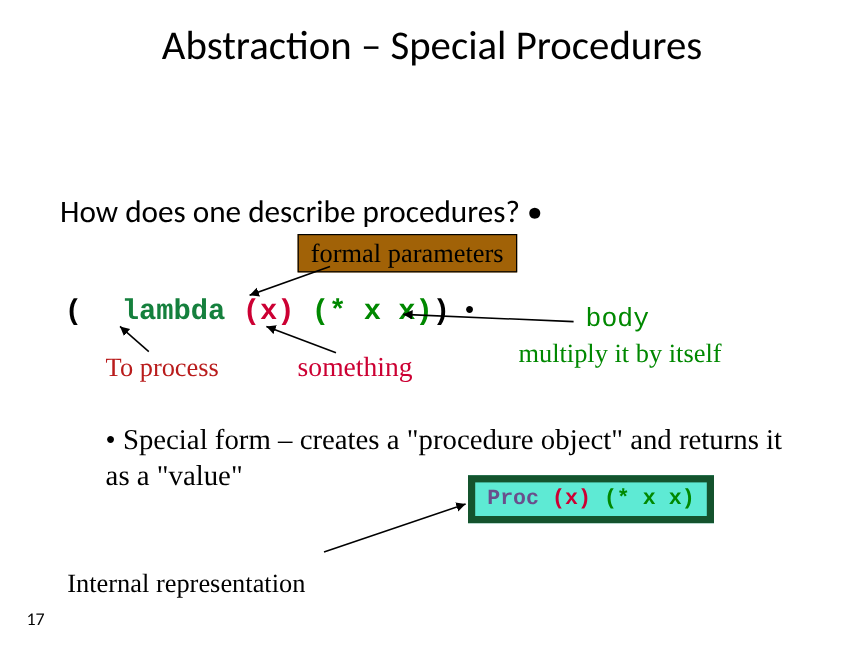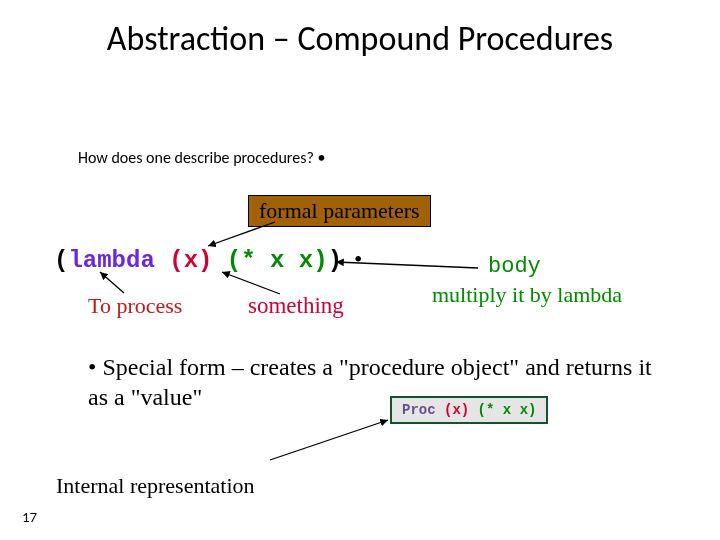--- a/index.html
+++ b/index.html
@@ -17,45 +17,44 @@
     position: absolute;
     top: 18px;
     left: 0;
     width: 720px;
     text-align: center;
     font-size: 34px;
     font-weight: 400;
   }
   .sub {
     position: absolute;
-    top: 148px;
+    top: 160px;
     left: 50px;
-    font-size: 16px;
-    margin-left: 28px;
+    font-size: 26px;
   }
   .formal-box {
     position: absolute;
     top: 195px;
     left: 248px;
     border: 1px solid #000;
     padding: 2px 10px;
     font-family: "Times New Roman", serif;
     font-size: 22px;
     background: #a16207;
   }
   .code-line {
     position: absolute;
     top: 246px;
     left: 54px;
     font-family: Consolas, "Courier New", monospace;
     font-weight: bold;
     font-size: 24px;
     white-space: pre;
   }
-  .code-line .lam { color: #6d28d9; }
+  .code-line .lam { color: #15803d; margin-left: 33px; }
   .code-line .par { color: #cc0033; }
   .code-line .bod { color: #008800; }
   .code-line .blk { color: #000; }
   .bullet-code {
     font-family: "Times New Roman", serif;
     font-weight: normal;
     color: #000;
   }
   .toproc {
     position: absolute;
@@ -96,26 +95,26 @@
     width: 580px;
     font-family: "Times New Roman", serif;
     font-size: 24px;
     line-height: 1.25;
     margin-left: 36px;
   }
   .proc-box {
     position: absolute;
     top: 396px;
     left: 390px;
-    border: 2px solid #14532d;
+    border: 6px solid #14532d;
     padding: 4px 10px;
     font-family: Consolas, "Courier New", monospace;
     font-weight: bold;
-    font-size: 14px;
-    background: #e5e5e5;
+    font-size: 18px;
+    background: #5eead4;
   }
   .proc-box .p1 { color: #6a4e8c; }
   .proc-box .p2 { color: #cc0033; }
   .proc-box .p3 { color: #008800; }
   .intrep {
     position: absolute;
     top: 473px;
     left: 56px;
     font-family: "Times New Roman", serif;
     font-size: 22px;
@@ -134,32 +133,32 @@
     top: 0;
     left: 0;
     width: 720px;
     height: 540px;
     pointer-events: none;
   }
 </style>
 </head>
 <body>
 
-<div class="title">Abstraction – Compound Procedures</div>
+<div class="title">Abstraction – Special Procedures</div>
 
 <div class="sub">How does one describe procedures?  •</div>
 
 <div class="formal-box">formal parameters</div>
 
 <div class="code-line"><span class="blk">(</span><span class="lam">lambda</span><span class="par"> (x)</span><span class="bod"> (* x x)</span><span class="blk">)</span><span class="bullet-code">  •</span></div>
 
 <div class="toproc">To process</div>
 <div class="something">something</div>
 <div class="bodylbl">body</div>
-<div class="mult">multiply it by lambda</div>
+<div class="mult">multiply it by itself</div>
 
 <div class="special">• Special form – creates a "procedure object" and returns it as a "value"</div>
 
 <div class="proc-box"><span class="p1">Proc</span><span class="p2"> (x)</span><span class="p3"> (* x x)</span></div>
 
 <div class="intrep">Internal representation</div>
 
 <div class="pagenum">17</div>
 
 <svg class="arrows">

